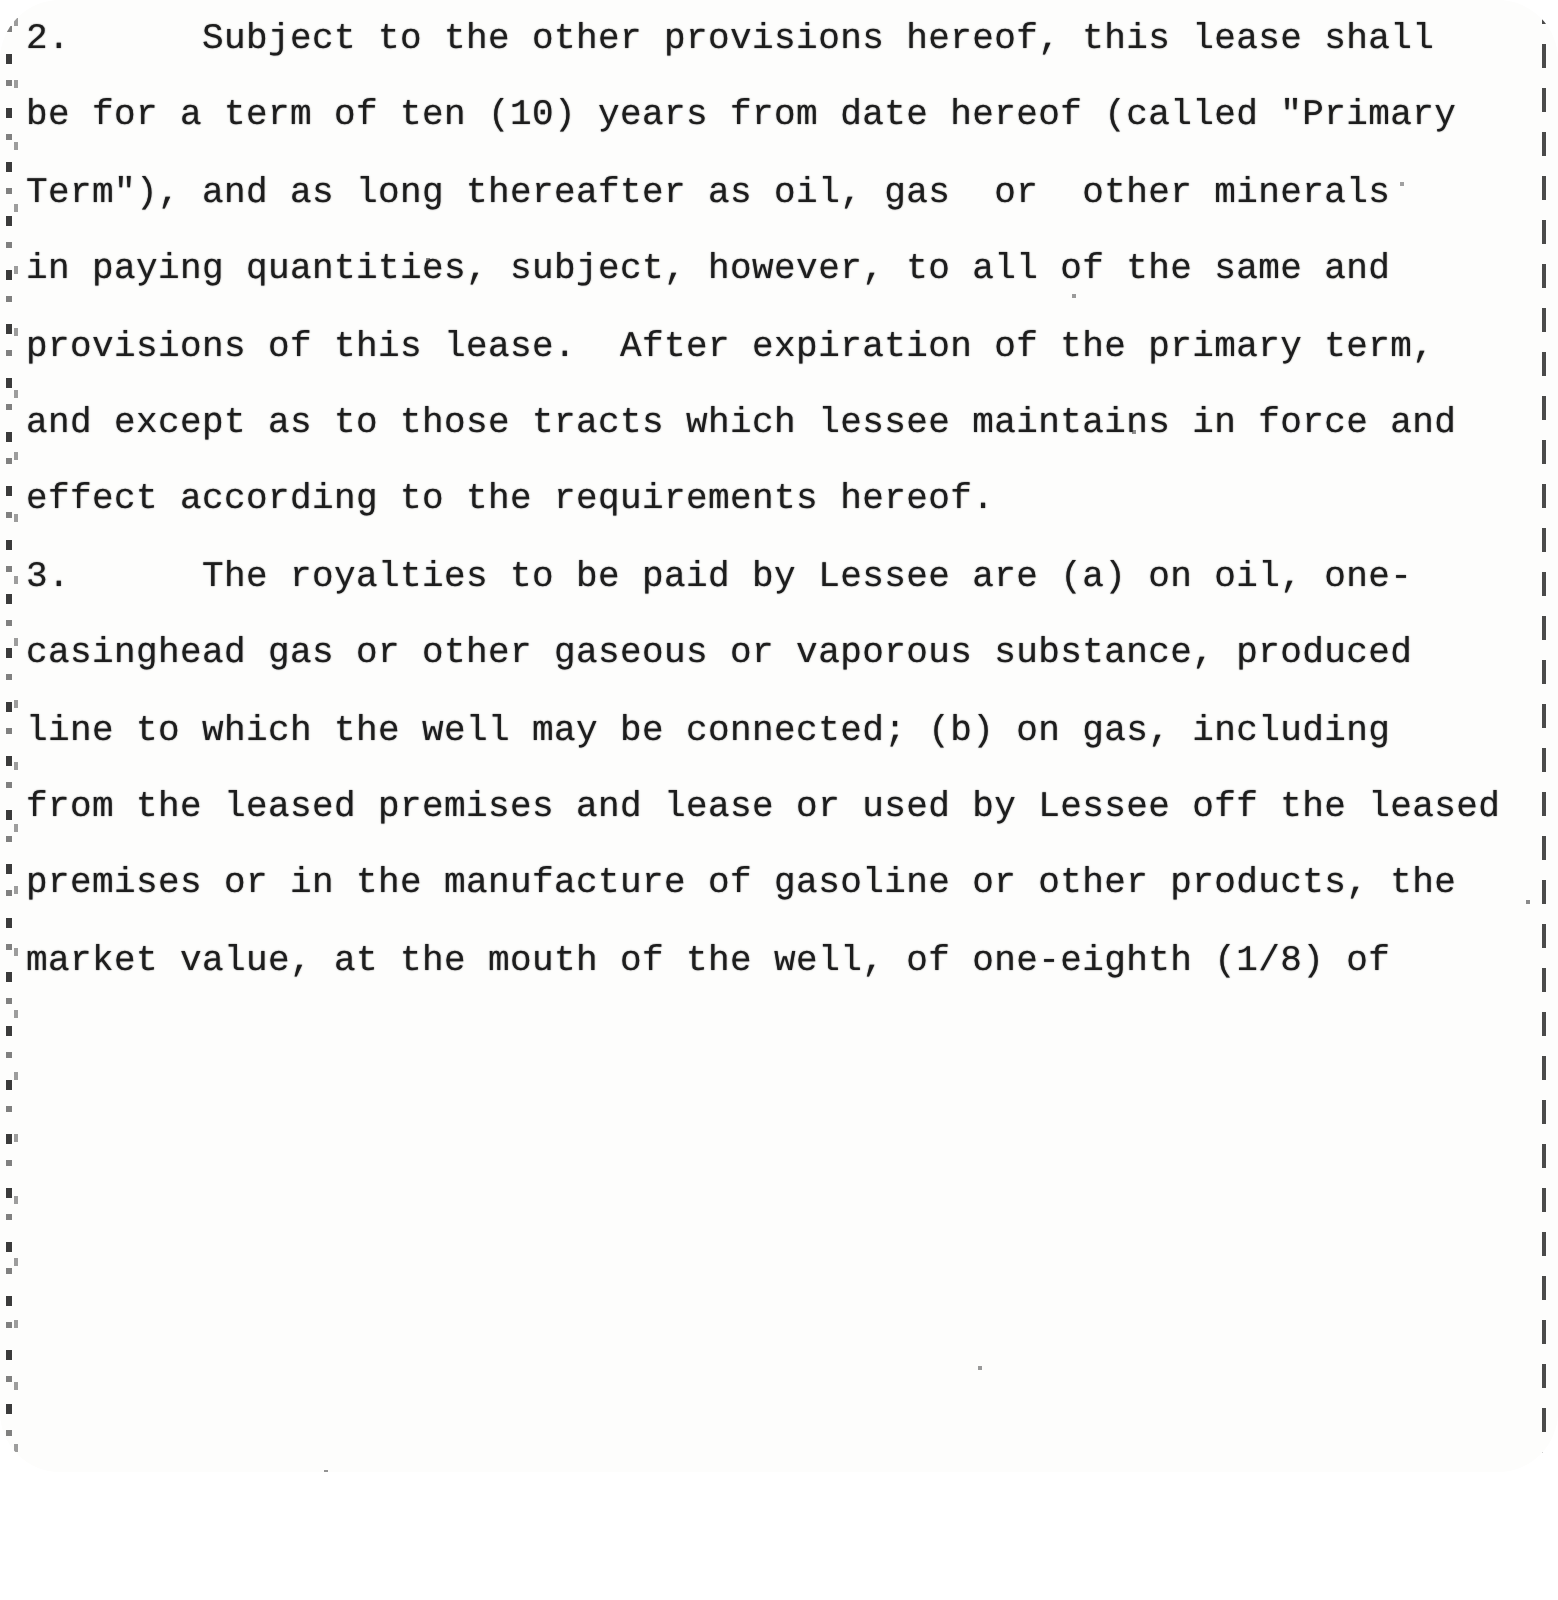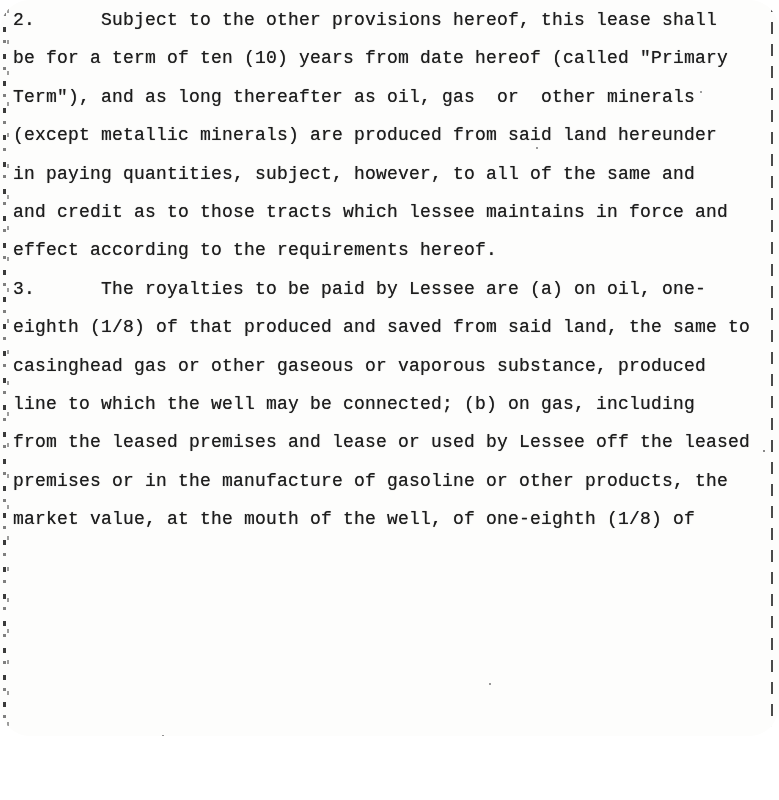--- a/index.html
+++ b/index.html
@@ -125,33 +125,32 @@
   <div class="specks"></div>
 
   <div class="text-body">
 
       <div class="line">2.      Subject to the other provisions hereof, this lease shall</div>
 
       <div class="line">be for a term of ten (10) years from date hereof (called "Primary</div>
 
       <div class="line">Term"), and as long thereafter as oil, gas  or  other minerals</div>
 
-      <div class="line">(except metallic minerals) are produced from said land hereunder</div>
 
       <div class="line">in paying quantities, subject, however, to all of the same and</div>
 
+      <div class="line">provisions of this lease.  After expiration of the primary term,</div>
 
 
-      <div class="line">and credit as to those tracts which lessee maintains in force and</div>
+      <div class="line">and except as to those tracts which lessee maintains in force and</div>
 
       <div class="line">effect according to the requirements hereof.</div>
 
       <div class="line">3.      The royalties to be paid by Lessee are (a) on oil, one-</div>
 
-      <div class="line">eighth (1/8) of that produced and saved from said land, the same to</div>
 
 
       <div class="line">casinghead gas or other gaseous or vaporous substance, produced</div>
 
       <div class="line">line to which the well may be connected; (b) on gas, including</div>
 
       <div class="line">from the leased premises and lease or used by Lessee off the leased</div>
 
       <div class="line">premises or in the manufacture of gasoline or other products, the</div>
 

